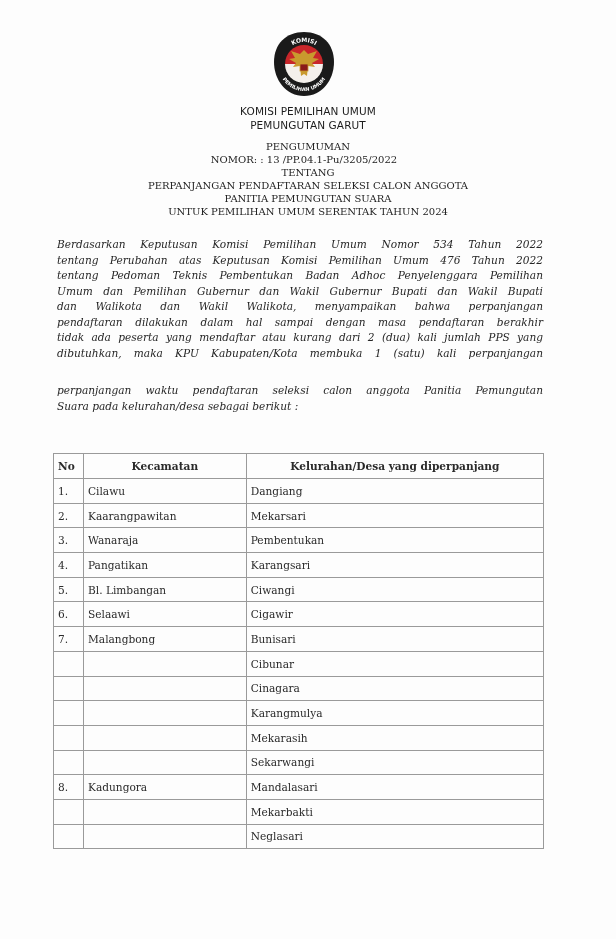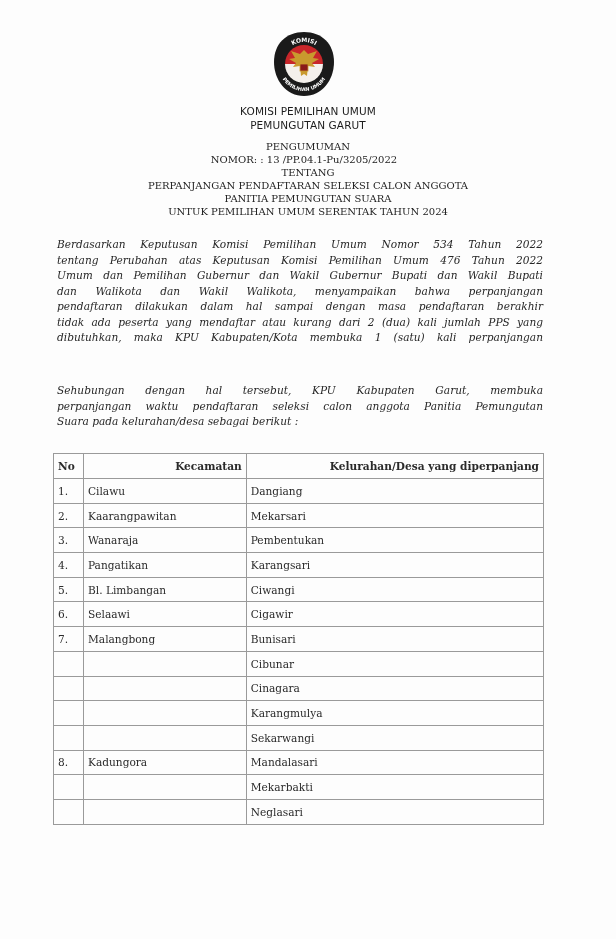--- a/index.html
+++ b/index.html
@@ -14,21 +14,21 @@
   .hdr { position: absolute; left: 0; width: 616px; text-align: center;
          font-family: "DejaVu Serif", serif; font-size: 10px; color: #222; }
   .para { position: absolute; left: 57px; width: 486px; font-size: 10.6px; line-height: 15.5px;
           text-align: justify; color: #262626; font-style: italic; }
   .para span.line { display: block; text-align: justify; text-align-last: justify; white-space: nowrap; }
   .para span.line.last { text-align-last: left; }
   table { position: absolute; left: 53px; top: 453px; width: 491px; border-collapse: collapse;
           font-size: 10.6px; color: #2a2a2a; border-radius: 10px; }
   td, th { border: 1px solid #9a9a9a; padding: 0 4px; height: 23.7px; vertical-align: middle; text-align: left; }
   th { font-weight: bold; height: 24px; }
-  th.center { text-align: right; margin-top: 44px; }
+  th.center { text-align: center; margin-top: 44px; }
   col.c1 { width: 30px; } col.c2 { width: 163px; } col.c3 { width: 298px; }
 </style>
 </head>
 <body>
 
 <div class="page">
 
   <svg class="logo" viewBox="0 0 68 68">
     <defs>
       <clipPath id="top">
@@ -59,29 +59,29 @@
   <div class="hdr" style="top:141px">PENGUMUMAN</div>
   <div class="hdr" style="top:154px;left:-4px">NOMOR: :  13 /PP.04.1-Pu/3205/2022</div>
   <div class="hdr" style="top:167px">TENTANG</div>
   <div class="hdr" style="top:180px">PERPANJANGAN PENDAFTARAN SELEKSI CALON ANGGOTA</div>
   <div class="hdr" style="top:193px">PANITIA PEMUNGUTAN SUARA</div>
   <div class="hdr" style="top:206px">UNTUK PEMILIHAN UMUM SERENTAK TAHUN 2024</div>
 
   <div class="para" style="top:237px">
     <span class="line">Berdasarkan Keputusan Komisi Pemilihan Umum Nomor 534 Tahun 2022</span>
     <span class="line">tentang Perubahan atas Keputusan Komisi Pemilihan Umum 476 Tahun 2022</span>
+    <span class="line">tentang Pedoman Teknis Pembentukan Badan Adhoc Penyelenggara Pemilihan</span>
     <span class="line">Umum dan Pemilihan Gubernur dan Wakil Gubernur Bupati dan Wakil Bupati</span>
     <span class="line">dan Walikota dan Wakil Walikota, menyampaikan bahwa perpanjangan</span>
     <span class="line">pendaftaran dilakukan dalam hal sampai dengan masa pendaftaran berakhir</span>
     <span class="line">tidak ada peserta yang mendaftar atau kurang dari 2 (dua) kali jumlah PPS yang</span>
     <span class="line">dibutuhkan, maka KPU Kabupaten/Kota membuka 1 (satu) kali  perpanjangan</span>
   </div>
 
   <div class="para" style="top:383px">
-    <span class="line">Sehubungan dengan hal tersebut, KPU Kabupaten Garut, membuka</span>
     <span class="line">perpanjangan waktu pendaftaran seleksi calon anggota Panitia Pemungutan</span>
     <span class="line last">Suara pada kelurahan/desa sebagai berikut :</span>
   </div>
 
   <table>
     <colgroup>
         <col class="c1">
         <col class="c2">
         <col class="c3">
       </colgroup>
@@ -139,20 +139,25 @@
           <td>Cinagara</td>
         </tr>
         <tr>
           <td></td>
           <td></td>
           <td>Karangmulya</td>
         </tr>
         <tr>
           <td></td>
           <td></td>
+          <td>Mekarasih</td>
+        </tr>
+        <tr>
+          <td></td>
+          <td></td>
           <td>Sekarwangi</td>
         </tr>
         <tr>
           <td>8.</td>
           <td>Kadungora</td>
           <td>Mandalasari</td>
         </tr>
         <tr>
           <td></td>
           <td></td>

